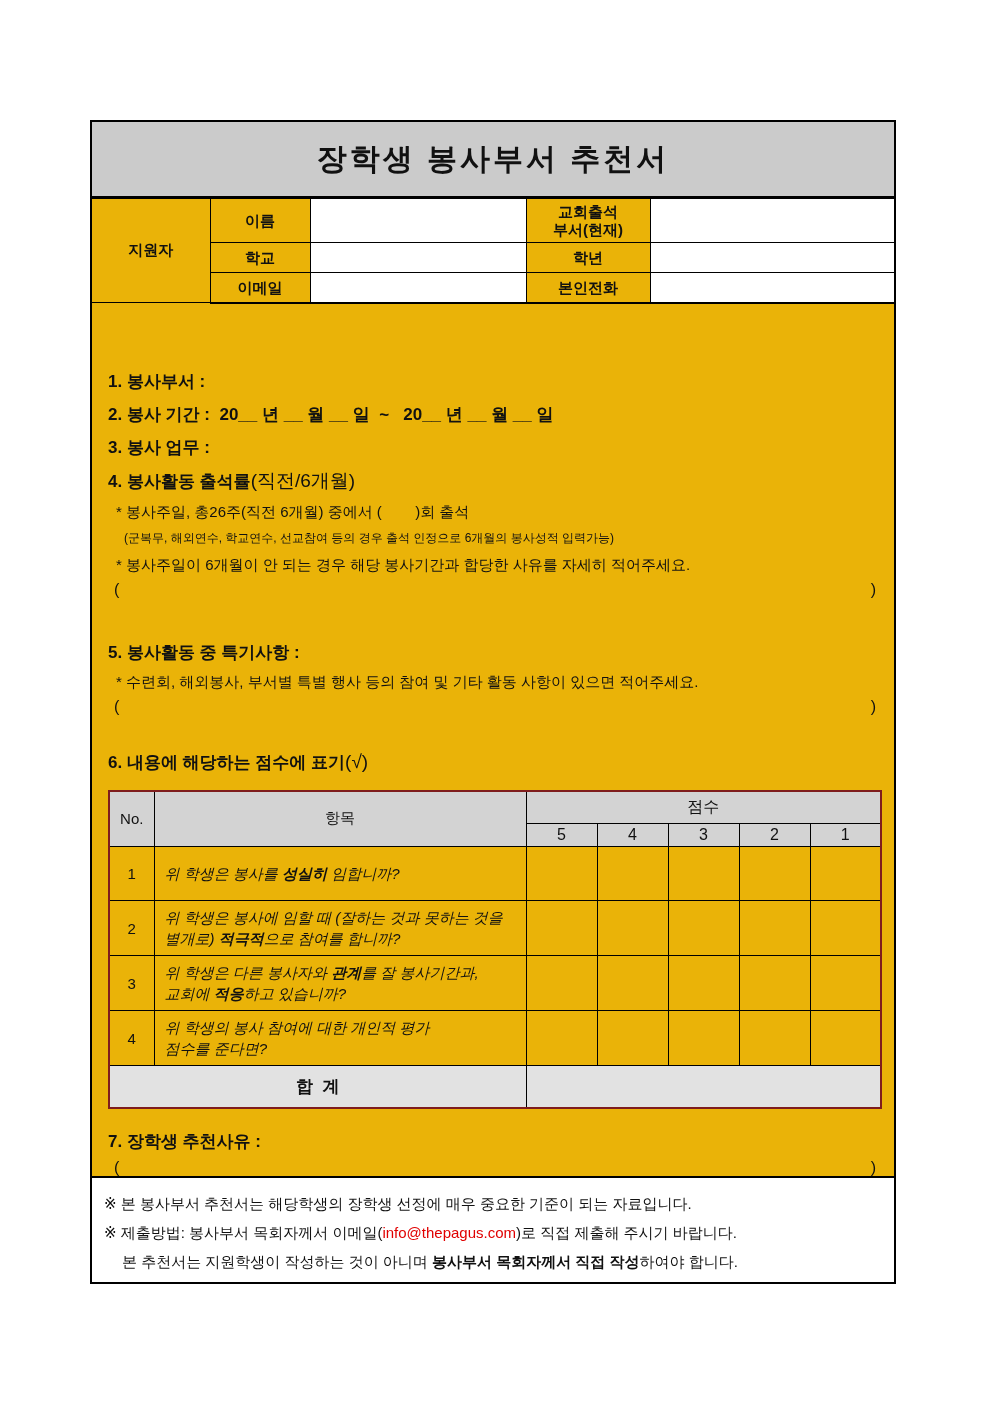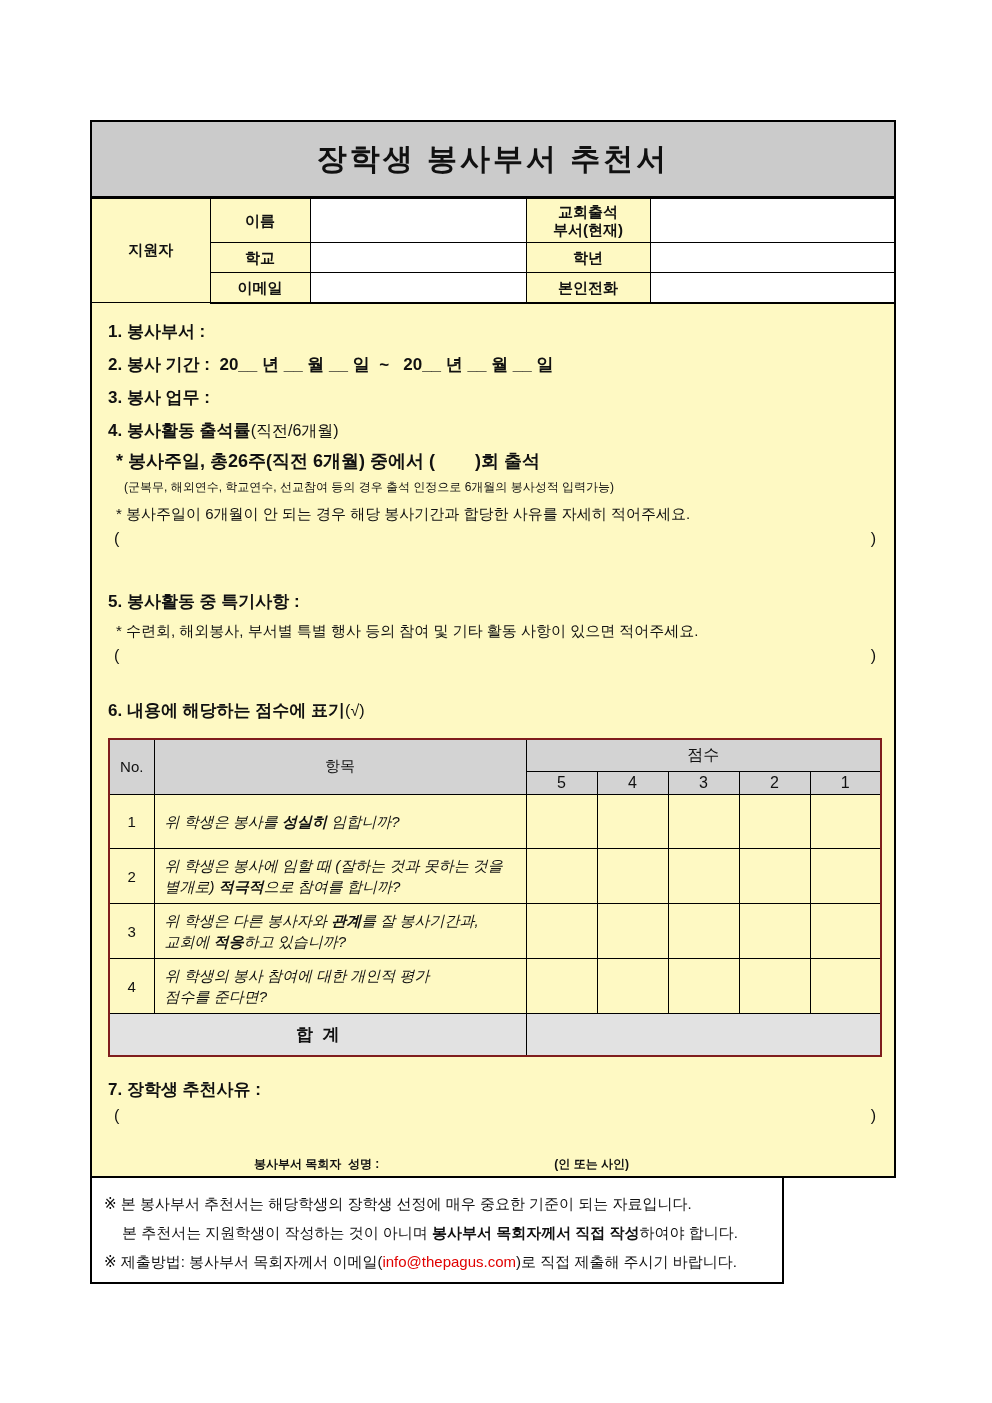--- a/index.html
+++ b/index.html
@@ -7,44 +7,44 @@
   body {
     width:992px; height:1403px; position:relative;
     font-family:"Liberation Sans","DejaVu Sans",sans-serif;
     color:#111;
   }
   .pre { white-space:pre-wrap; }
 
   
   .form-box {
     position:absolute; left:90px; top:120px; width:806px; height:1058px;
-    border:2.5px solid #000; background:#fef9c3;
+    border:2.5px solid #000; background:#eab308;
   }
   .title-box {
     height:76px; background:#cbcbcb; border-bottom:2px solid #000;
     display:flex; align-items:center; justify-content:center;
   }
   .title-box h1 { font-size:30px; font-weight:bold; letter-spacing:3px; }
 
   
   table.info { width:100%; border-collapse:collapse; table-layout:fixed; }
   table.info td { border:1.5px solid #000; font-size:15px; vertical-align:middle; }
   table.info tr.r1 td { height:44px; }
   table.info tr.r2 td, table.info tr.r3 td { height:30px; }
   td.group { text-align:center; font-weight:bold; font-size:16px; border-left:none !important; }
   td.lab { text-align:center; font-weight:bold; line-height:1.15; }
   td.val { background:#fff; }
   td.val.last { border-right:none !important; }
   table.info tr.r3 td { border-bottom:2px solid #000; }
 
   
-  .body { padding:6px 16px 0 16px; font-size:15px; }
+  .body { padding:20px 16px 0 16px; font-size:15px;margin-top:36px; }
   .sec { font-weight:bold; font-size:17px; margin-top:11px; line-height:22px; }
-  .sec .small { font-weight:normal; font-size:16px; }
-  .bullet-b { font-weight:bold; font-size:18px; margin:9px 0 0 8px; line-height:20px; }
+  .sec .small { font-weight:normal; font-size:19px; }
+  .bullet-b { font-weight:normal; font-size:15px; margin:9px 0 0 8px; line-height:20px; }
   .note { font-size:12px; margin:7px 0 0 16px; line-height:18px; }
   .bullet { font-size:15px; margin:8px 0 0 8px; line-height:20px; }
   .paren-line {
     display:flex; justify-content:space-between; font-size:16px;
     margin:5px 2px 0 6px; line-height:20px;
   }
   .gap-lg { margin-top:42px; }
   .gap-md { margin-top:34px; }
 
   
@@ -63,21 +63,21 @@
   table.score tr.total { height:42px; background:#e2e2e2; }
   table.score tr.total td.t-label { text-align:center; font-weight:bold; font-size:17px; }
 
   
   .sig-row { display:flex; margin-top:30px; font-weight:bold; font-size:12px; }
   .sig-label { margin-left:146px; }
   .sig-seal { margin-left:175px; }
 
   
   .footer-box {
-    position:absolute; left:90px; top:1176px; width:694px; height:108px;
+    position:absolute; left:90px; top:1176px; width:806px; height:108px;
     border:2.5px solid #000; background:#fff; padding:11px 12px;
   }
   .footer-box .fline { font-size:15px; line-height:29px; white-space:pre-wrap; }
   .footer-box .fline.indent { padding-left:18px; }
   .seg-b { font-weight:bold; }
 </style>
 </head>
 <body>
 
 <div class="form-box">
@@ -221,16 +221,16 @@
     <div class="sig-row">
       <span class="sig-label pre">봉사부서 목회자  성명 :</span>
       <span class="sig-seal pre">(인 또는 사인)</span>
     </div>
   </div>
 </div>
 
 <div class="footer-box">
   <div id="footer-lines">
       <div class="fline"><span>※ 본 봉사부서 추천서는 해당학생의 장학생 선정에 매우 중요한 기준이 되는 자료입니다.</span></div>
+      <div class="fline"><span>※ 제출방법: 봉사부서 목회자께서 이메일(</span><span style="color: rgb(224, 0, 0);">info@thepagus.com</span><span>)로 직접 제출해 주시기 바랍니다.</span></div>
       <div class="fline indent"><span>본 추천서는 지원학생이 작성하는 것이 아니며 </span><span class="seg-b">봉사부서 목회자께서 직접 작성</span><span>하여야 합니다.</span></div>
-      <div class="fline"><span>※ 제출방법: 봉사부서 목회자께서 이메일(</span><span style="color: rgb(224, 0, 0);">info@thepagus.com</span><span>)로 직접 제출해 주시기 바랍니다.</span></div>
     </div>
 </div>
 
 </body></html>

